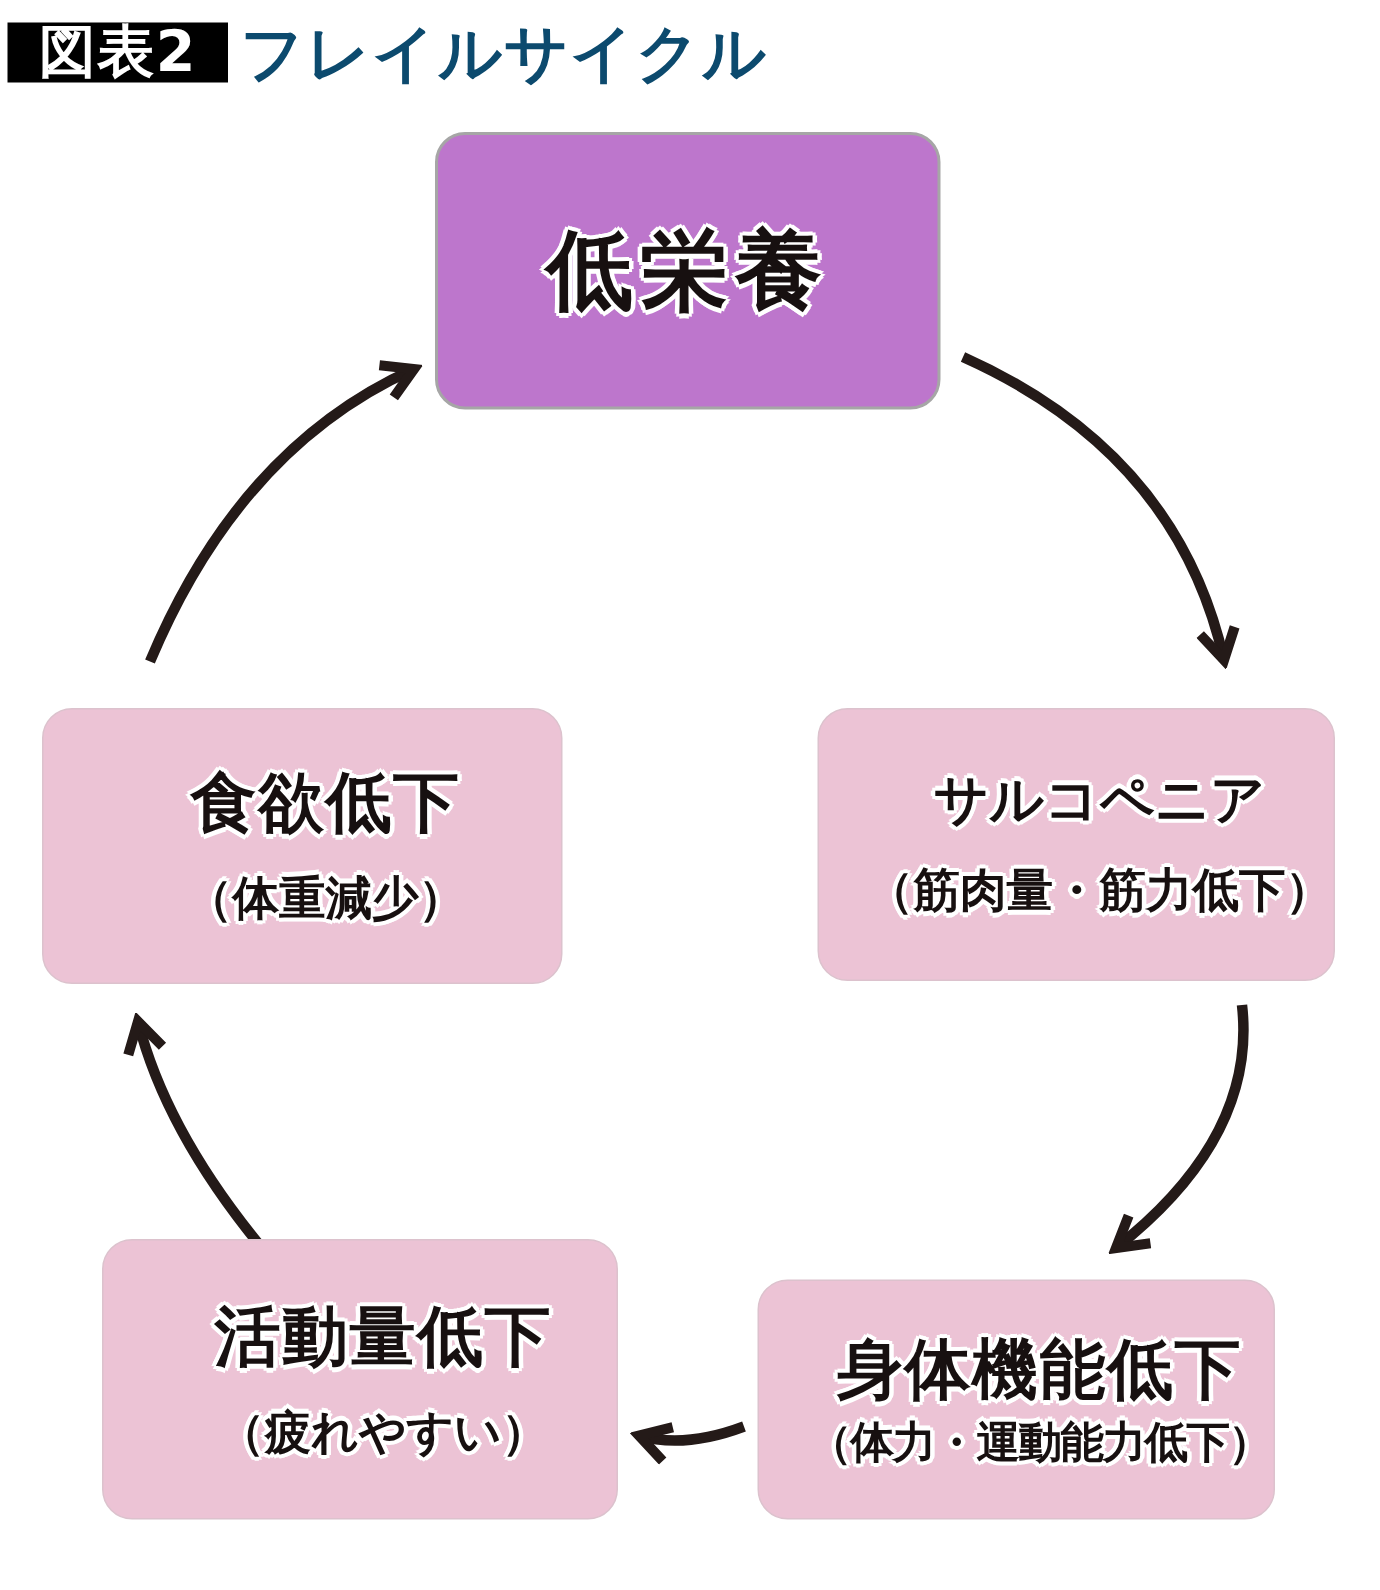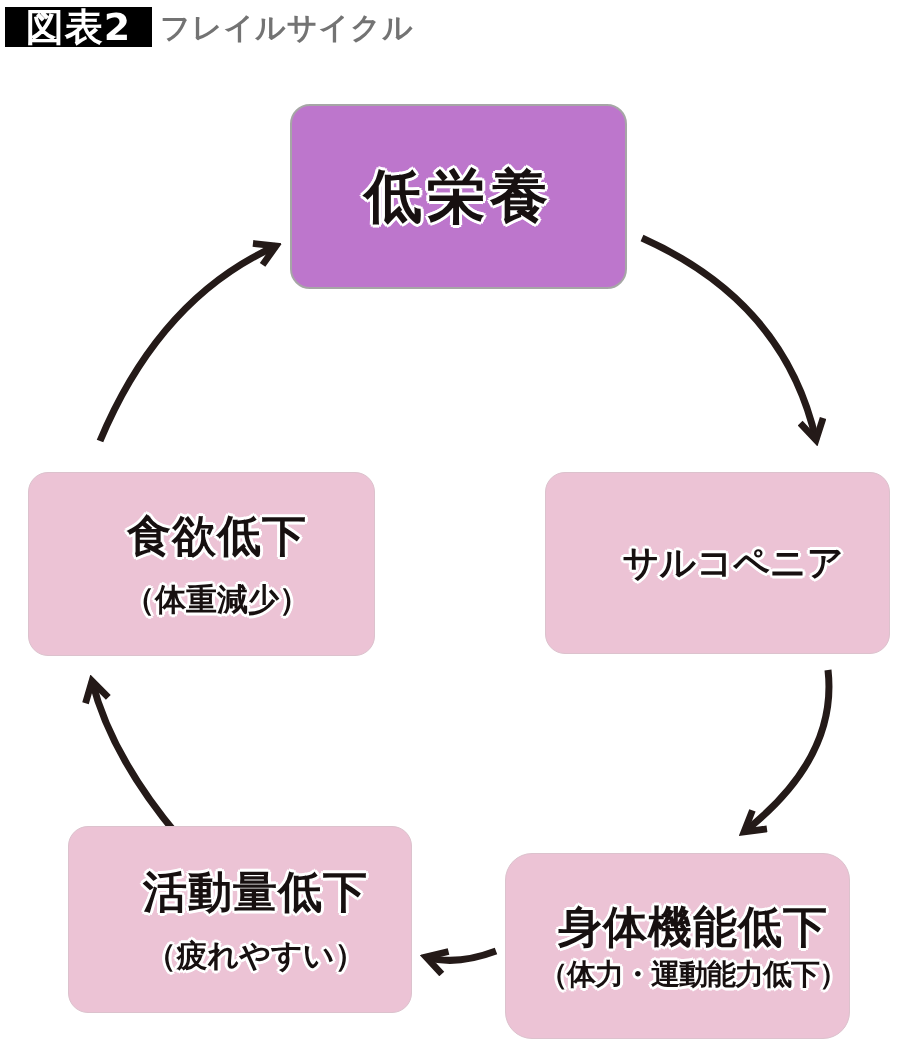--- a/index.html
+++ b/index.html
@@ -27,23 +27,23 @@
     color: #ffffff;
     font-size: 38px;
     font-weight: bold;
     display: flex;
     align-items: center;
     justify-content: center;
     letter-spacing: 1px;
   }
   .title {
     margin: 8px 0 0 8px;
-    font-size: 30px;
+    font-size: 42px;
     font-weight: bold;
-    color: #737373;
+    color: #0c4a6e;
     letter-spacing: 1px;
     white-space: nowrap;
   }
 
   
   .node {
     position: absolute;
     border-radius: 20px;
     display: flex;
     flex-direction: column;
@@ -69,24 +69,24 @@
     text-shadow:
       -3px 0 0 #fff, 3px 0 0 #fff, 0 -3px 0 #fff, 0 3px 0 #fff,
       -2px -2px 0 #fff, 2px -2px 0 #fff, -2px 2px 0 #fff, 2px 2px 0 #fff;
   }
   .label.xl { font-size: 58px; letter-spacing: 5px; }
   .label.lg { font-size: 44px; letter-spacing: 1px; }
   .label.md { font-size: 36px; letter-spacing: 0px; }
   .label.sub { font-size: 31px; margin-top: 22px; }
   .label.sub-long { font-size: 29px; margin-top: 7px; letter-spacing: -1px; }
 
-  .node-malnutrition   { left: 290px; top:  104px; width: 337px; height: 185px; }
+  .node-malnutrition   { left: 290px; top:  88px; width: 337px; height: 185px; }
   .node-sarcopenia     { left: 545px; top: 472px; width: 345px; height: 182px; }
   .node-appetite       { left:  28px; top: 472px; width: 347px; height: 184px; }
-  .node-physical       { left: 505px; top: 853px; width: 345px; height: 186px; border-radius: 27px; }
+  .node-physical       { left: 505px; top: 853px; width: 345px; height: 160px; }
   .node-activity       { left:  68px; top: 826px; width: 344px; height: 187px; }
 
   
   .arrows {
     position: absolute;
     left: 0; top: 0;
     width: 920px;
     height: 1060px;
     pointer-events: none;
   }
@@ -113,20 +113,21 @@
     <path d="M 178 836 Q 111 756 92 681" fill="none" stroke="#241a18" stroke-width="7" marker-end="url(#vhead)"></path>
     <path d="M 100 441 Q 160 298 276 246" fill="none" stroke="#241a18" stroke-width="7" marker-end="url(#vhead)"></path>
   </svg>
 
   <div class="node purple node-malnutrition">
     <div class="label xl">低栄養</div>
   </div>
 
   <div class="node pink node-sarcopenia">
     <div class="label md">サルコペニア</div>
+    <div class="label sub">（筋肉量・筋力低下）</div>
   </div>
 
   <div class="node pink node-appetite">
     <div class="label lg">食欲低下</div>
     <div class="label sub">（体重減少）</div>
   </div>
 
   <div class="node pink node-physical">
     <div class="label lg">身体機能低下</div>
     <div class="label sub-long label">（体力・運動能力低下）</div>

